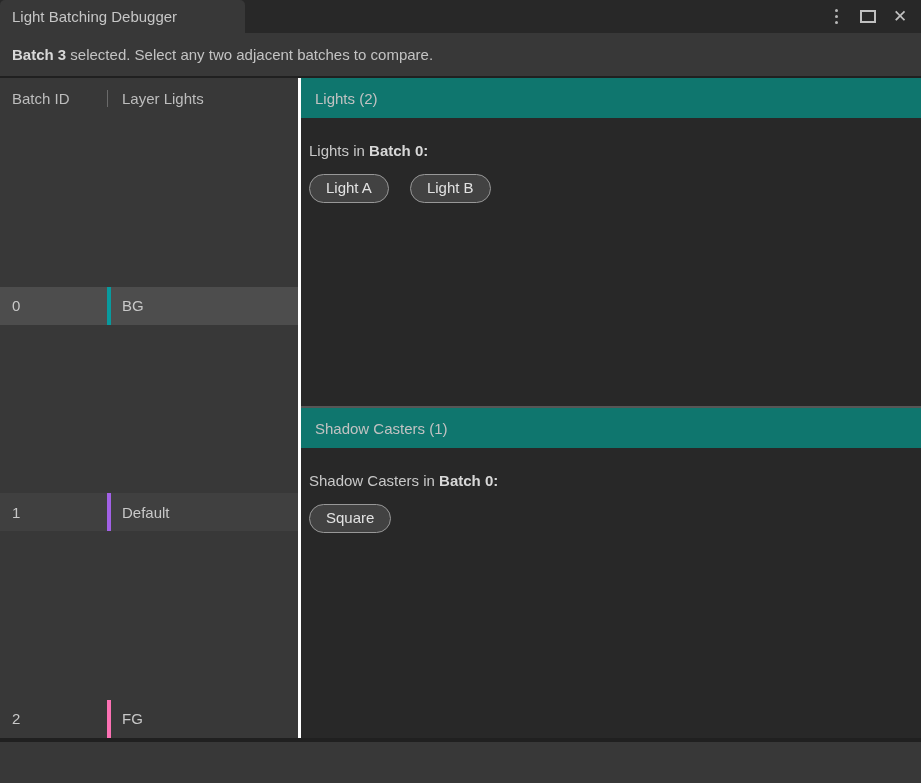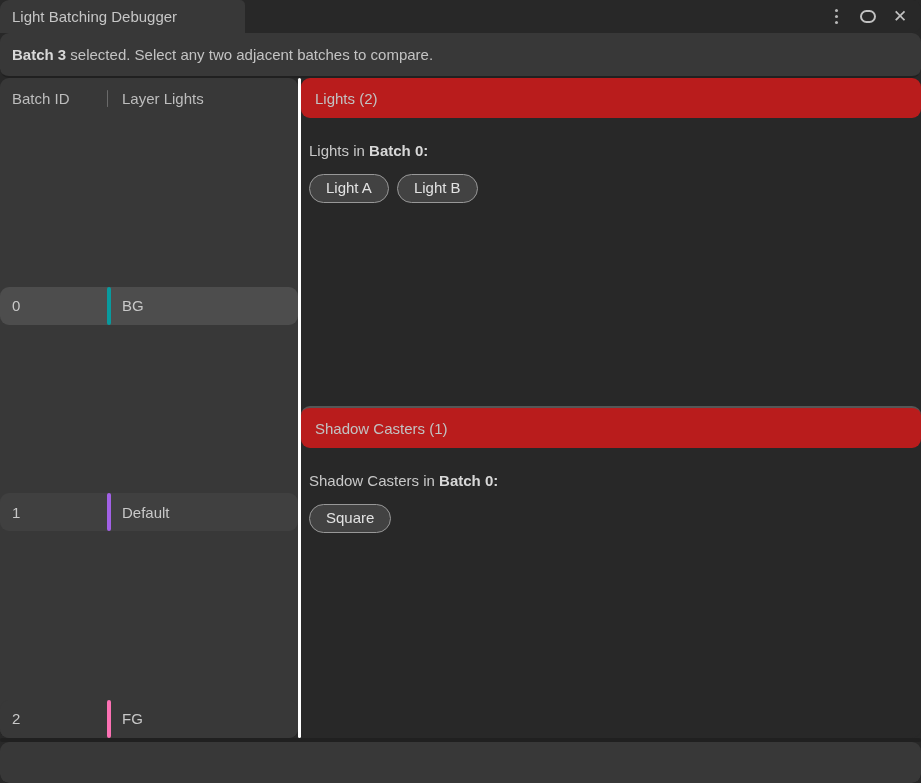--- a/index.html
+++ b/index.html
@@ -1,15 +1,15 @@
 <!DOCTYPE html>
 <html><head>
 <meta charset="utf-8">
 <style>
-  * { box-sizing: border-box; margin: 0; padding: 0; border-radius: 9px; }
+  * { box-sizing: border-box; margin: 0; padding: 0; }
   html, body { width: 921px; height: 783px; overflow: hidden; }
   body {
     font-family: "Liberation Sans", "DejaVu Sans", sans-serif;
     background: #282828;
     -webkit-font-smoothing: antialiased;
   }
   .window { width: 921px; height: 783px; display: flex; flex-direction: column; background: #282828; }
 
   
   .top-bar { height: 33px; background: #282828; display: flex; align-items: stretch; flex: 0 0 auto; }
@@ -55,29 +55,29 @@
   .cell-id { width: 107px; padding-left: 12px; display: flex; align-items: center; }
   .stripe { width: 4px; flex: 0 0 auto; }
   .cell-layer { padding-left: 11px; display: flex; align-items: center; }
 
   
   .splitter { width: 3px; background: #ffffff; cursor: col-resize; flex: 0 0 auto; }
 
   
   .right-panel { flex: 1; background: #282828; display: flex; flex-direction: column; }
   .section-header {
-    height: 40px; background: #b91c1c; color: #c2c2c2; font-size: 15px;
+    height: 40px; background: #0f766e; color: #c2c2c2; font-size: 15px;
     display: flex; align-items: center; padding-left: 14px; flex: 0 0 auto;
   }
   .section-header.bordered { border-top: 2px solid #565656; height: 42px; }
   .section-body { padding: 24px 0 0 8px; }
   .lights-body { height: 288px; flex: 0 0 auto; }
   .shadow-body { flex: 1; }
   .section-label { color: #c8c8c8; font-size: 15px; margin-bottom: 15px; }
-  .pill-row { display: flex; gap: 8px; text-align: center; }
+  .pill-row { display: flex; gap: 21px; text-align: center; }
   .pill {
     background: #424242; border: 1.5px solid #989898; border-radius: 15px;
     color: #e2e2e2; font-size: 15px; padding: 4px 16px 5px 16px;
     line-height: 18px; cursor: pointer; white-space: nowrap;
   }
 
   
   .bottom-sep { height: 4px; background: #202020; flex: 0 0 auto; }
   .bottom-bar { flex: 1; background: #383838; }
 </style>

